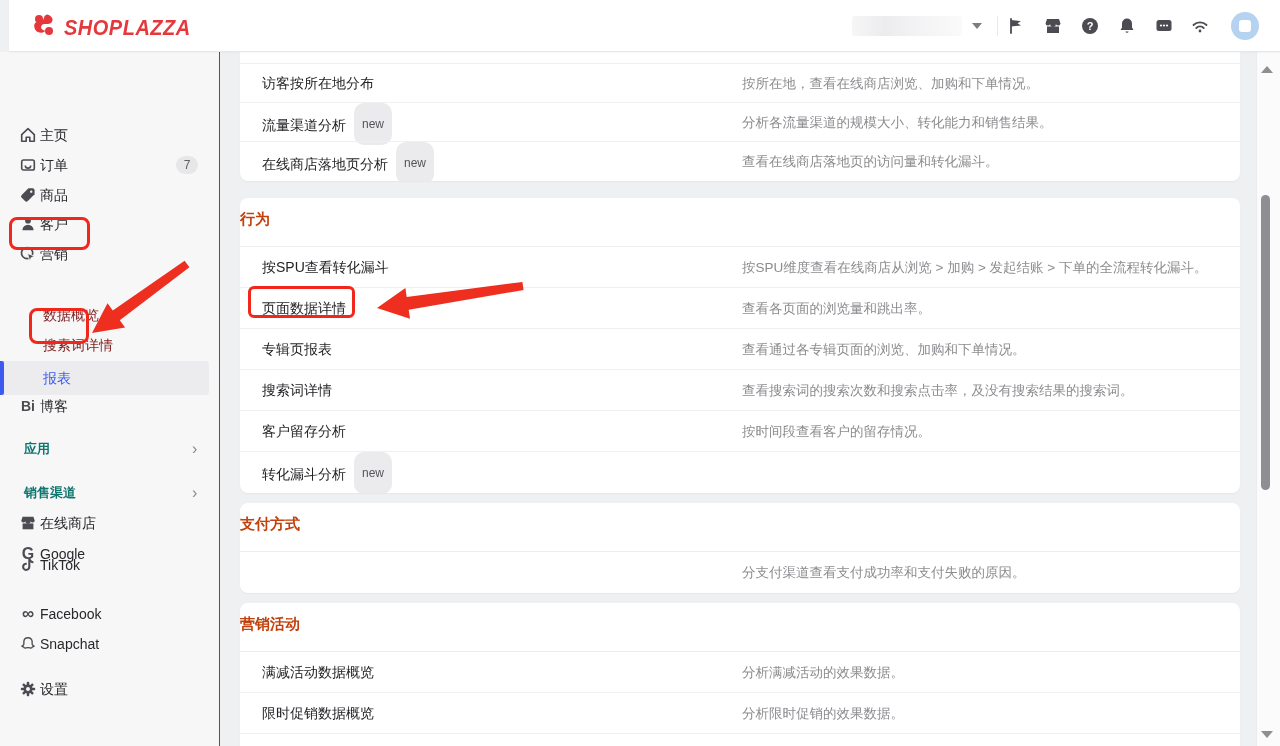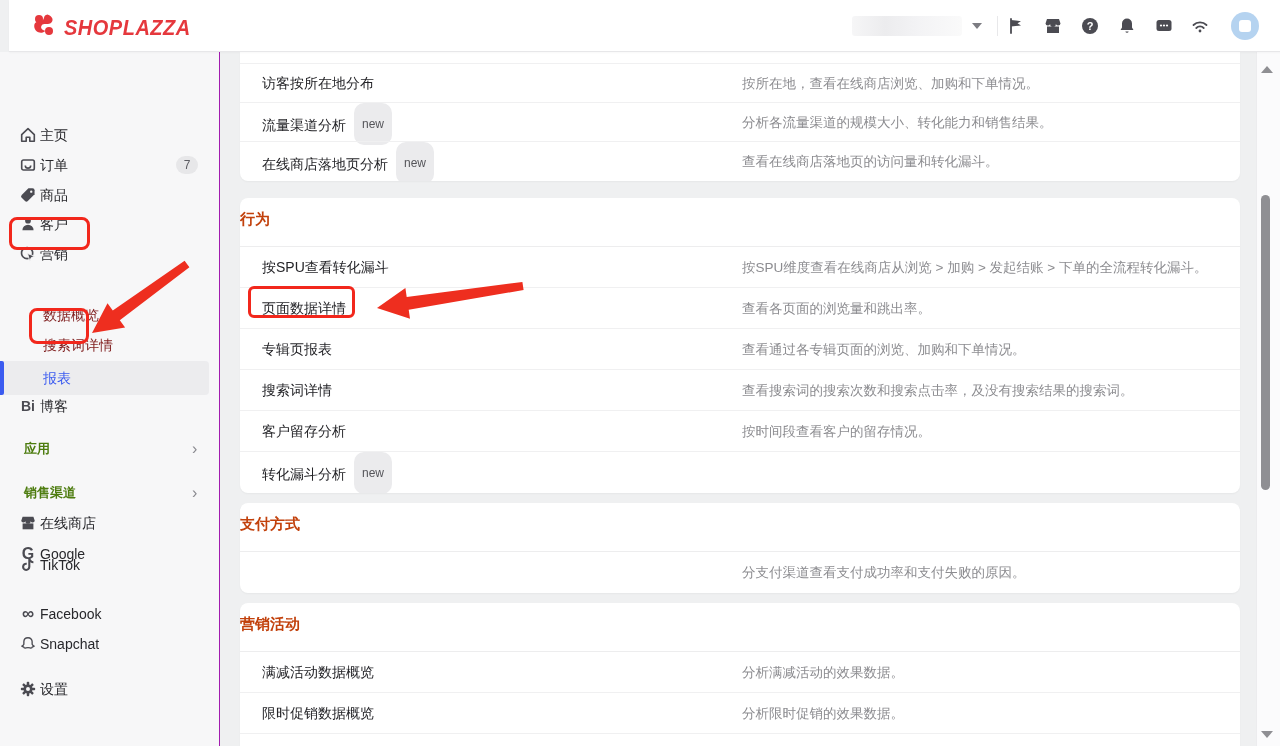--- a/index.html
+++ b/index.html
@@ -23,21 +23,21 @@
             background:#b5d3f0; display:flex; align-items:center; justify-content:center; cursor:pointer; }
   .avatar-inner { width:12px; height:12px; background:#fff; border-radius:3px; }
 
   
   .sidebar { position:absolute; left:0; top:52px; width:220px; height:694px; background:#f7f7f8;
              border-right:1px solid #a21caf; z-index:10; }
   .sitem { position:absolute; left:0; width:220px; height:30px; cursor:pointer; }
   .sitem .sicon { position:absolute; left:18px; top:5px; width:20px; height:20px; display:flex; align-items:center; justify-content:center; }
   .sitem .slabel { position:absolute; left:40px; top:0; line-height:30px; font-size:14px; color:#28282c; }
   .sub .slabel { left:43px; color:#7f1d1d; }
-  .sec .slabel { left:24px; font-size:13px; font-weight:700; color:#4d7c0f; }
+  .sec .slabel { left:24px; font-size:13px; font-weight:700; color:#0f766e; }
   .chev { position:absolute; left:192px; top:0; line-height:29px; font-size:16px; color:#8a8a90; }
   .badge7 { position:absolute; left:176px; top:6px; min-width:22px; height:18px; border-radius:9px; background:#e7e7e9;
             color:#5e5e64; font-size:12px; text-align:center; line-height:18px; padding:0 6px; }
   .active-row { position:absolute; left:0; top:309px; width:209px; height:34px; background:#ececee; border-radius:0 4px 4px 0; }
   .active-bar { position:absolute; left:0; top:309px; width:4px; height:34px; background:#3b5bf0; border-radius:0 2px 2px 0; }
   .glyph-icon { font-weight:700; color:#4b4b52; font-size:14px; }
 
   
   .content { position:absolute; left:220px; top:52px; width:1036px; height:694px; overflow:hidden; background:#eff0f1; }
   .card { position:absolute; left:20px; width:1000px; background:#fff; border-radius:8px;

